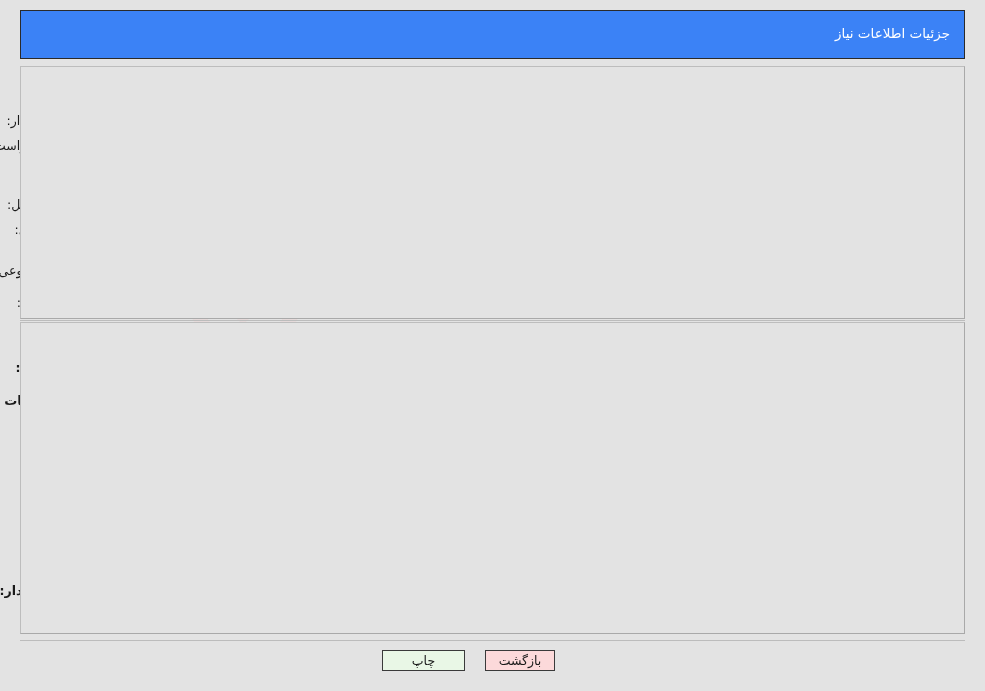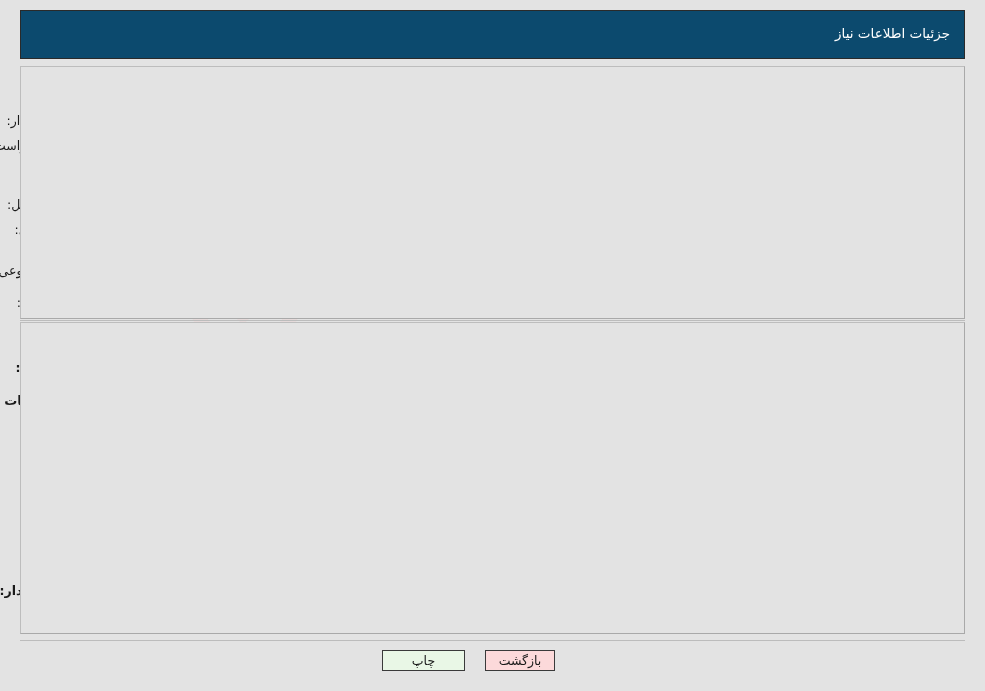--- a/index.html
+++ b/index.html
@@ -41,21 +41,21 @@
     letter-spacing: -1px;
     direction: ltr;
     white-space: nowrap;
   }
 
   
   .header-bar {
     position: absolute;
     right: 20px; top: 10px;
     width: 945px; height: 49px;
-    background: #0c4a6e;
+    background: #3b82f6;
     border: 1px solid #2a2a2a;
     z-index: 2;
   }
   .header-title {
     position: absolute;
     right: 14px; top: 14px;
     color: #ffffff;
     font-size: 13.5px;
     font-weight: normal;
   }

